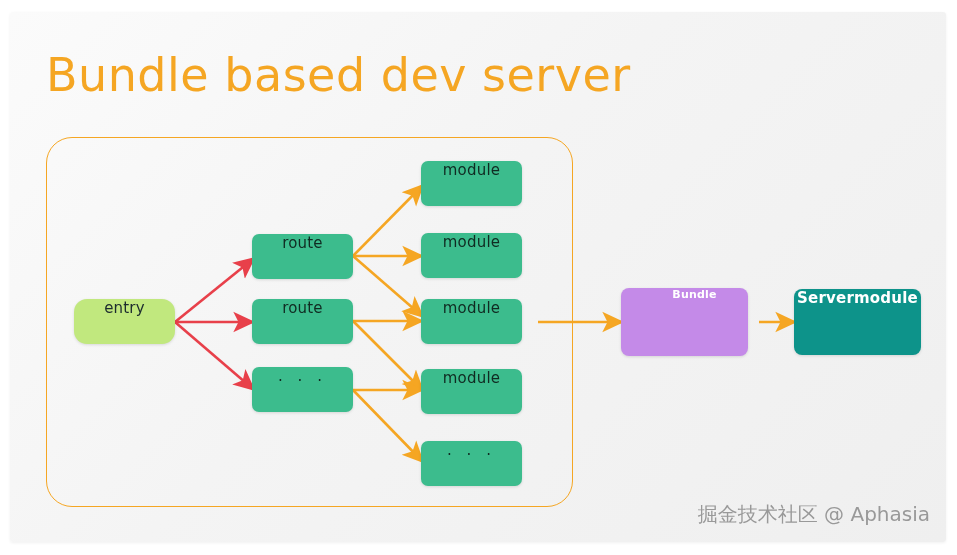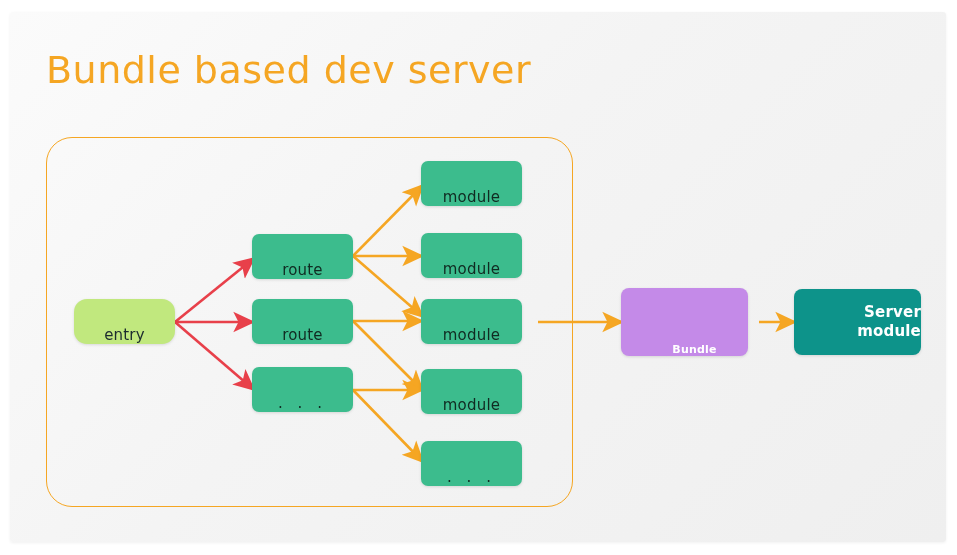--- a/index.html
+++ b/index.html
@@ -28,21 +28,21 @@
     height: 530px;
     background: linear-gradient(135deg, #fbfbfb 0%, #f4f4f4 45%, #efefef 100%);
     border-radius: 3px;
     box-shadow: 0 1px 3px rgba(0,0,0,0.06);
     overflow: hidden;
   }
   #title {
     position: absolute;
     left: 36px;
     top: 36px;
-    font-size: 38px;
+    font-size: 46px;
     font-weight: 400;
     letter-spacing: 0.5px;
     color: #f5a623;
     white-space: nowrap;
     font-family: "DejaVu Sans", "Liberation Sans", sans-serif;
   }
   
   #group-box {
     position: absolute;
     left: 36px;
@@ -51,21 +51,21 @@
     height: 370px;
     border: 1.6px solid #f5a623;
     border-radius: 26px;
     box-sizing: border-box;
     background: transparent;
   }
   .node {
     position: absolute;
     box-sizing: border-box;
     display: flex;
-    align-items: flex-end;
+    align-items: flex-start;
     justify-content: center;
     border-radius: 7px;
     font-size: 15px;
     letter-spacing: 0.2px;
     box-shadow: 0 1px 3px rgba(0,0,0,0.12);
     user-select: none;
   }
   .node-entry {
     background: #c1e87e;
     color: #1c2b2e;
@@ -195,20 +195,21 @@
     </div>
 
     <div class="node node-green node-dots" style="left:411px; top:429px; width:101px; height:45px;">
       <span>. . .</span>
     </div>
 
     <div class="node node-bundle" style="left:611px; top:276px; width:127px; height:68px;">
       <span>Bundle</span>
     </div>
 
-    <div class="node node-server" style="left:784px; top:277px; width:127px; height:66px; flex-direction:column;">
+    <div class="node node-server" style="left:784px; top:277px; width:127px; height:66px; flex-direction:row;">
       <span>Server</span>
       <span>module</span>
     </div>
 
+    <div id="watermark">掘金技术社区 @ Aphasia</div>
 
   </div>
 </div>
 
 </body></html>

